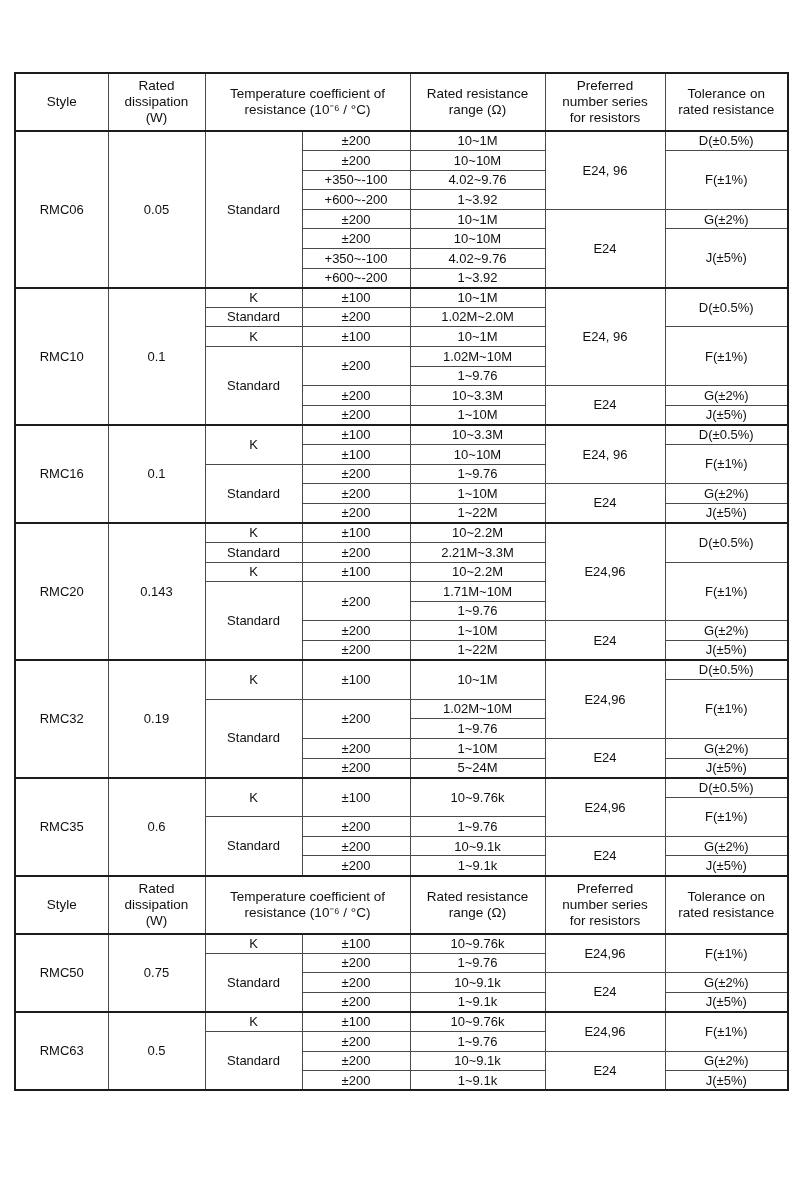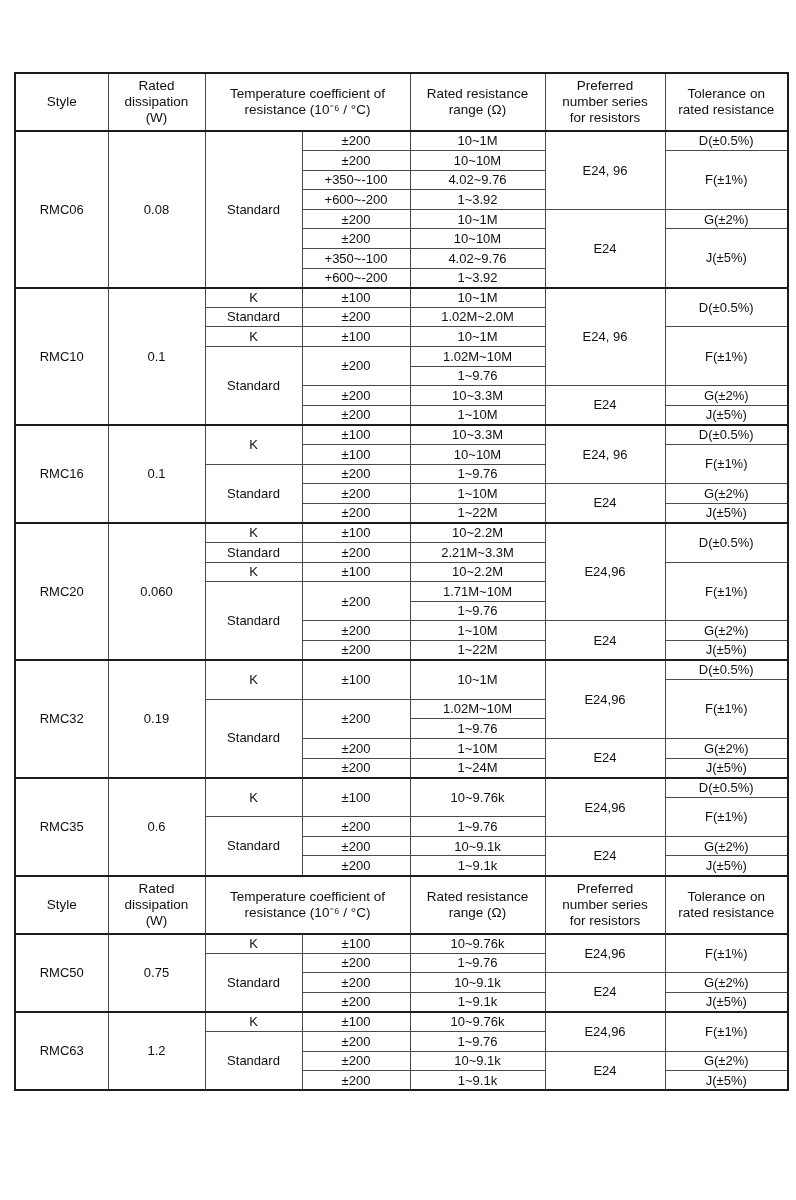--- a/index.html
+++ b/index.html
@@ -70,21 +70,21 @@
           <th>Rated resistance
 range (Ω)</th>
           <th>Preferred
 number series
 for resistors</th>
           <th>Tolerance on
 rated resistance</th>
         </tr>
         <tr class="body-row sec-start">
           <td rowspan="8">RMC06</td>
-          <td rowspan="8">0.08</td>
+          <td rowspan="8">0.05</td>
           <td rowspan="8">Standard</td>
           <td>±200</td>
           <td>10~1M</td>
           <td rowspan="4">E24, 96</td>
           <td>D(±0.5%)</td>
         </tr>
         <tr class="body-row">
           <td>±200</td>
           <td>10~10M</td>
           <td rowspan="3">F(±1%)</td>
@@ -180,21 +180,21 @@
           <td rowspan="2">E24</td>
           <td>G(±2%)</td>
         </tr>
         <tr class="body-row">
           <td>±200</td>
           <td>1~22M</td>
           <td>J(±5%)</td>
         </tr>
         <tr class="body-row sec-start">
           <td rowspan="7">RMC20</td>
-          <td rowspan="7">0.060</td>
+          <td rowspan="7">0.143</td>
           <td>K</td>
           <td>±100</td>
           <td>10~2.2M</td>
           <td rowspan="5">E24,96</td>
           <td rowspan="2">D(±0.5%)</td>
         </tr>
         <tr class="body-row">
           <td>Standard</td>
           <td>±200</td>
           <td>2.21M~3.3M</td>
@@ -245,21 +245,21 @@
           <td>1~9.76</td>
         </tr>
         <tr class="body-row">
           <td>±200</td>
           <td>1~10M</td>
           <td rowspan="2">E24</td>
           <td>G(±2%)</td>
         </tr>
         <tr class="body-row">
           <td>±200</td>
-          <td>1~24M</td>
+          <td>5~24M</td>
           <td>J(±5%)</td>
         </tr>
         <tr class="body-row sec-start">
           <td rowspan="5">RMC35</td>
           <td rowspan="5">0.6</td>
           <td rowspan="2">K</td>
           <td rowspan="2">±100</td>
           <td rowspan="2">10~9.76k</td>
           <td rowspan="3">E24,96</td>
           <td>D(±0.5%)</td>
@@ -318,21 +318,21 @@
           <td rowspan="2">E24</td>
           <td>G(±2%)</td>
         </tr>
         <tr class="body-row">
           <td>±200</td>
           <td>1~9.1k</td>
           <td>J(±5%)</td>
         </tr>
         <tr class="body-row sec-start">
           <td rowspan="4">RMC63</td>
-          <td rowspan="4">1.2</td>
+          <td rowspan="4">0.5</td>
           <td>K</td>
           <td>±100</td>
           <td>10~9.76k</td>
           <td rowspan="2">E24,96</td>
           <td rowspan="2">F(±1%)</td>
         </tr>
         <tr class="body-row">
           <td rowspan="3">Standard</td>
           <td>±200</td>
           <td>1~9.76</td>

